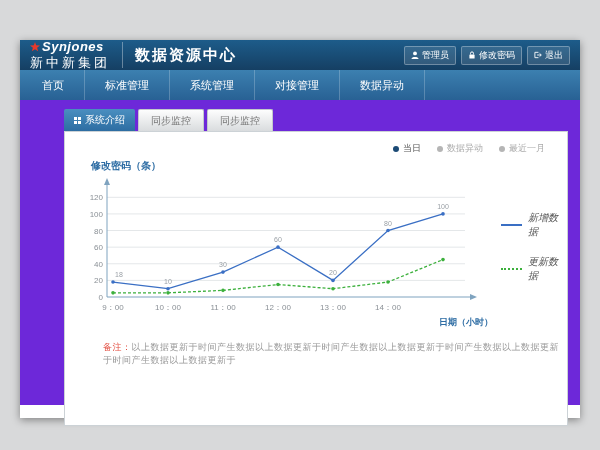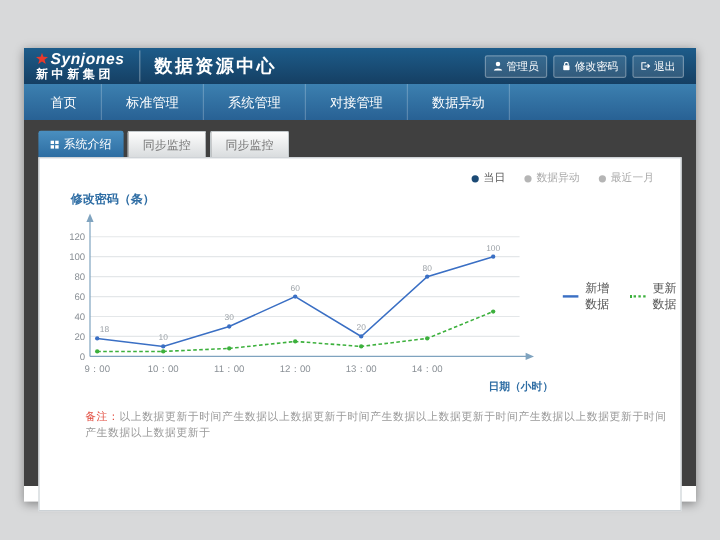--- a/index.html
+++ b/index.html
@@ -13,61 +13,61 @@
     box-shadow:0 2px 8px rgba(0,0,0,.4);
   }
   
   .topbar{
     height:30px;background:linear-gradient(#1d5c8a,#153f63);
     display:flex;align-items:center;padding:0 10px;box-sizing:border-box;
   }
   .logo{display:flex;flex-direction:column;justify-content:center;line-height:1.1;}
   .logo-line{display:flex;align-items:center;gap:2px;}
   .logo-text{font-size:13px;font-weight:bold;color:#fff;letter-spacing:.5px;font-style:italic;}
-  .brand{font-size:10px;font-weight:bold;letter-spacing:3px;color:#fff;margin-top:1px;}
+  .brand{font-size:13px;font-weight:normal;letter-spacing:3px;color:#fff;margin-top:1px;}
   .vdiv{width:1px;height:26px;background:rgba(255,255,255,.35);margin:0 12px;}
   .app-title{font-size:15px;color:#fff;font-weight:bold;letter-spacing:2px;}
   .topbar-right{margin-left:auto;display:flex;gap:5px;}
   .tb-btn{
     display:flex;align-items:center;gap:3px;background:rgba(255,255,255,.12);
     border:1px solid rgba(255,255,255,.3);color:#fff;font-size:9px;
     padding:2px 6px;border-radius:2px;cursor:pointer;font-family:inherit;
   }
   
   .navbar{
     height:30px;background:linear-gradient(#3c80b0,#286194);
     display:flex;align-items:stretch;padding-left:2px;
   }
   .nav-item{
     display:flex;align-items:center;padding:0 20px;color:#fff;font-size:11px;
     cursor:pointer;border-right:1px solid rgba(255,255,255,.22);
   }
   
-  .content{background:#404040;height:305px;padding-top:10px;box-sizing:border-box;}
+  .content{background:#6d28d9;height:305px;padding-top:10px;box-sizing:border-box;padding-left:32px;}
   .tabs{display:flex;gap:3px;margin-left:12px;align-items:flex-end;height:21px;}
   .tab{font-size:10px;border-radius:2px 2px 0 0;cursor:pointer;box-sizing:border-box;}
   .tab.active{
     background:linear-gradient(#4a8fc0,#2d6da2);color:#fff;
     display:flex;gap:4px;align-items:center;padding:4px 10px;
   }
   .tab.inactive{
     background:linear-gradient(#fdfdfd,#d9dcde);border:1px solid #c3c9cc;border-bottom:none;
     color:#777;padding:4px 12px 3px;
   }
   .panel{
     margin:0 12px;border:1px solid #ccd2d6;background:#fff;height:295px;
     padding:6px 4px 0 4px;box-sizing:border-box;position:relative;
   }
   .legend-top{display:flex;justify-content:flex-end;gap:16px;font-size:9px;color:#999;padding:4px 18px 0 0;}
   .lg-item{display:flex;align-items:center;gap:4px;cursor:pointer;}
   .dot{width:6px;height:6px;border-radius:50%;display:inline-block;background:#bbb;}
   .ylabel{font-size:10px;font-weight:bold;color:#2e6da4;margin:4px 0 0 22px;}
   .chart-row{display:flex;align-items:center;margin-top:2px;}
   .chart-row svg{margin-left:8px;flex:none;}
-  .series-legend{display:flex;gap:16px;font-size:10px;color:#555;margin:-14px 0 0 4px;}
+  .series-legend{display:flex;flex-direction:column;gap:16px;font-size:10px;color:#555;margin:-14px 0 0 4px;font-style:italic;}
   .sl-item{display:flex;align-items:center;gap:6px;cursor:pointer;}
   .line{width:24px;height:0;border-top:2px solid #888;display:inline-block;}
   .line.dashed{border-top-style:dotted;}
   .note{font-size:9px;color:#999;margin:8px 0 0 34px;padding-bottom:8px;letter-spacing:.5px;}
   .note-label{color:#e24c3f;}
 </style>
 </head>
 <body>
 
 <div class="stage">

